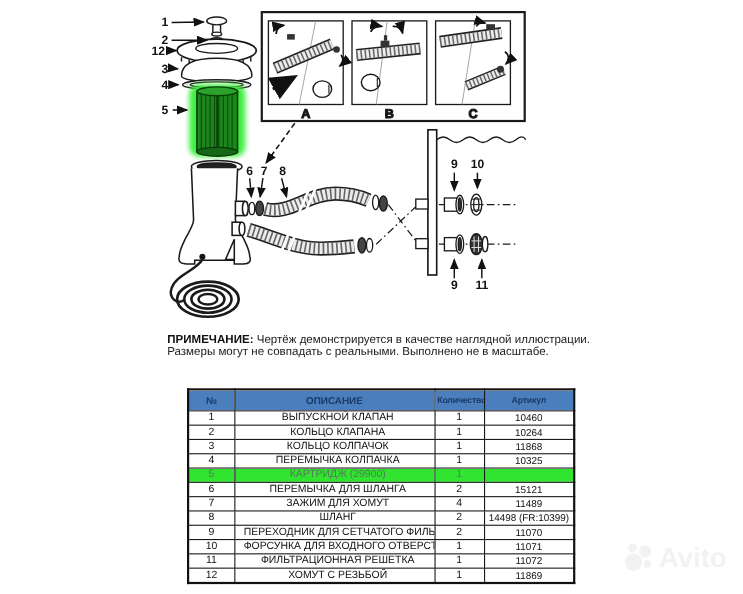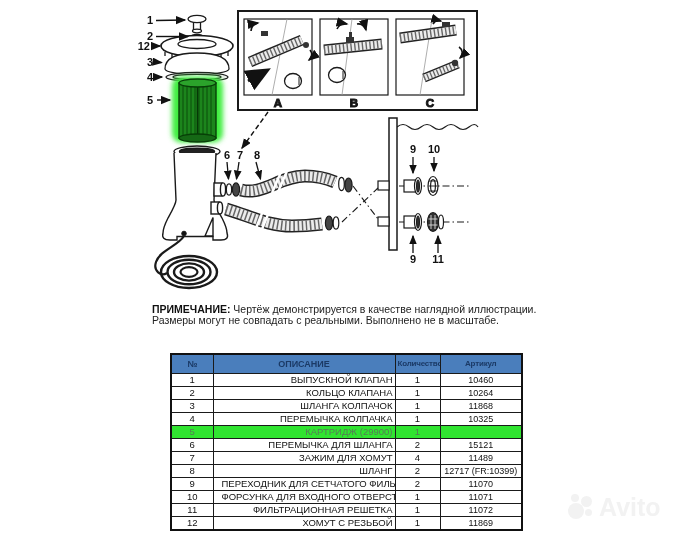--- a/index.html
+++ b/index.html
@@ -17,21 +17,21 @@
   .parts-table{position:absolute;left:170px;top:353px;width:351px;border-collapse:collapse;
                table-layout:fixed;font-size:9.5px;color:#111;}
   .parts-table th,.parts-table td{border:1px solid #1a1a1a;padding:0 2px;white-space:nowrap;overflow:hidden;}
   .parts-table{border:2px solid #111;}
   .parts-table thead tr{height:19px;}
   .parts-table th{background:var(--header-bg,#4a7ebc);color:var(--header-text,#1b3a66);
                   font-weight:bold;font-size:9px;text-align:center;}
   .parts-table th.small{font-size:8px;letter-spacing:-0.2px;}
   .parts-table tbody tr{height:13px;}
   .parts-table td{text-align:center;line-height:12px;}
-  .parts-table td.desc{text-align:right;padding-left:8px;}
+  .parts-table td.desc{text-align:center;padding-left:8px;}
   .parts-table td.art{font-size:9px;margin-top:31px;}
   .parts-table tr.highlight td{background:var(--highlight-row,#30e430);color:#567a57;}
   
   .watermark{position:absolute;left:568px;top:494px;display:flex;align-items:center;gap:5px;color:#f2f2f2;}
   .wm-logo{position:relative;width:26px;height:26px;}
   .wm-logo i{position:absolute;border-radius:50%;background:#f2f2f2;display:block;}
   .wm-logo .c1{left:0;top:9px;width:16px;height:16px;}
   .wm-logo .c2{left:3px;top:0;width:8px;height:8px;}
   .wm-logo .c3{left:13px;top:2px;width:11px;height:11px;}
   .wm-logo .c4{left:17px;top:15px;width:7px;height:7px;}
@@ -301,21 +301,21 @@
 
         <tr>
           <td class="num">2</td>
           <td class="desc">КОЛЬЦО КЛАПАНА</td>
           <td class="qty">1</td>
           <td class="art">10264</td>
         </tr>
 
         <tr>
           <td class="num">3</td>
-          <td class="desc">ШЛАНГА КОЛПАЧОК</td>
+          <td class="desc">КОЛЬЦО КОЛПАЧОК</td>
           <td class="qty">1</td>
           <td class="art">11868</td>
         </tr>
 
         <tr>
           <td class="num">4</td>
           <td class="desc">ПЕРЕМЫЧКА КОЛПАЧКА</td>
           <td class="qty">1</td>
           <td class="art">10325</td>
         </tr>
@@ -338,21 +338,21 @@
           <td class="num">7</td>
           <td class="desc">ЗАЖИМ ДЛЯ ХОМУТ</td>
           <td class="qty">4</td>
           <td class="art">11489</td>
         </tr>
 
         <tr>
           <td class="num">8</td>
           <td class="desc">ШЛАНГ</td>
           <td class="qty">2</td>
-          <td class="art">12717 (FR:10399)</td>
+          <td class="art">14498 (FR:10399)</td>
         </tr>
 
         <tr>
           <td class="num">9</td>
           <td class="desc">ПЕРЕХОДНИК ДЛЯ СЕТЧАТОГО ФИЛЬТРА</td>
           <td class="qty">2</td>
           <td class="art">11070</td>
         </tr>
 
         <tr>

